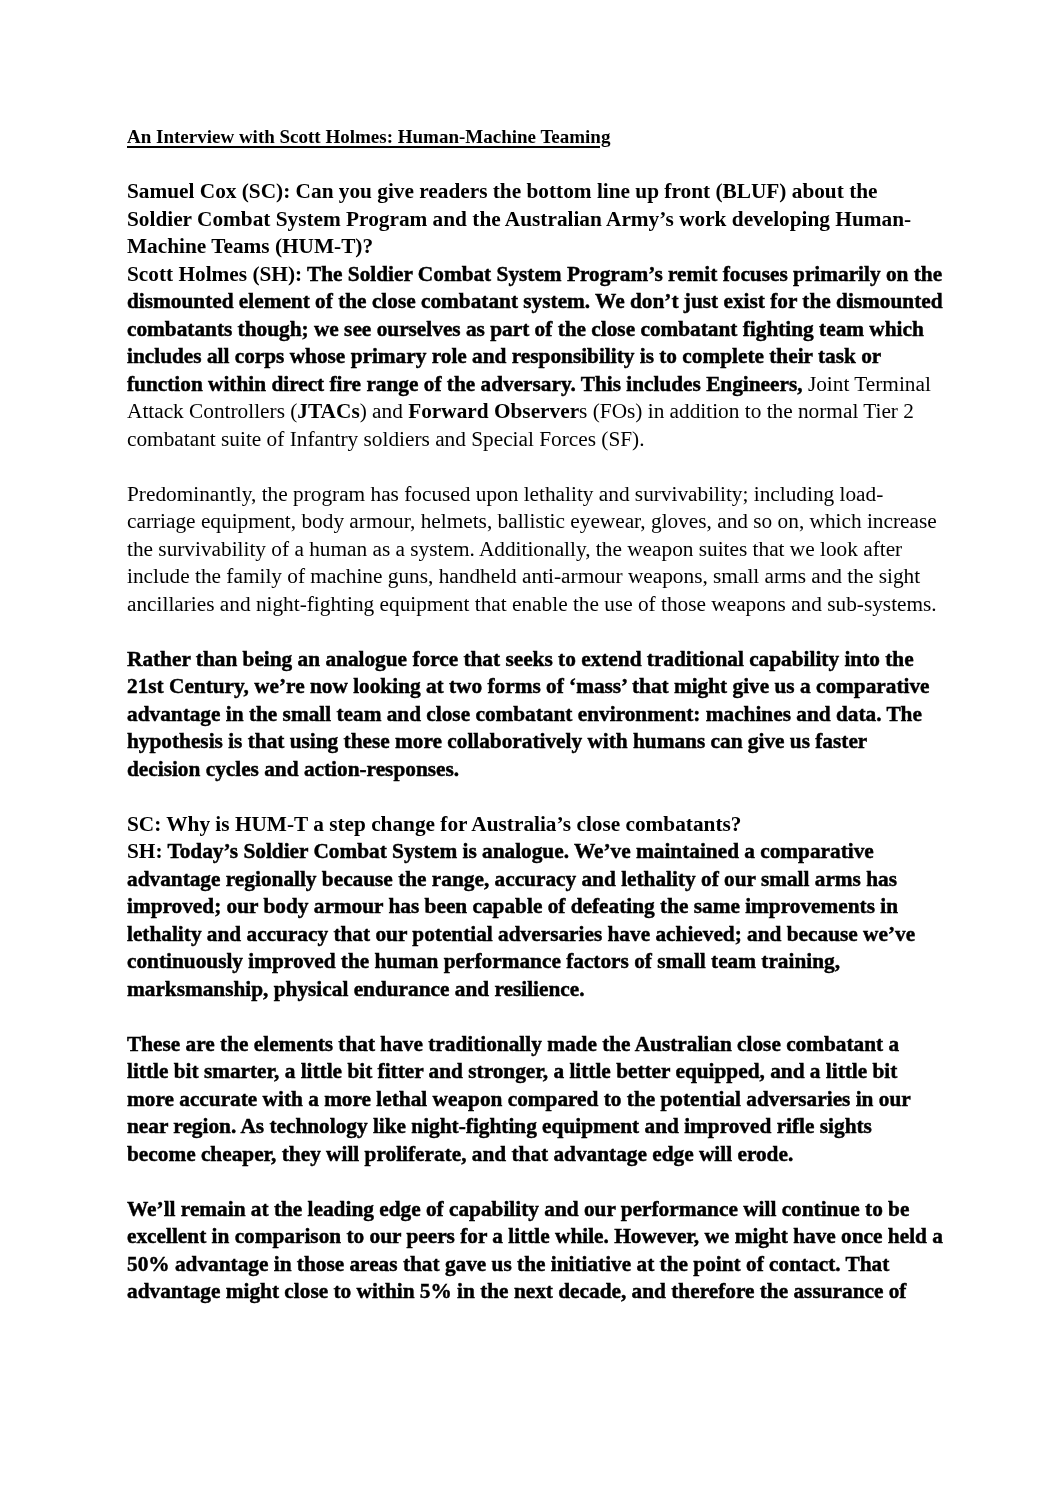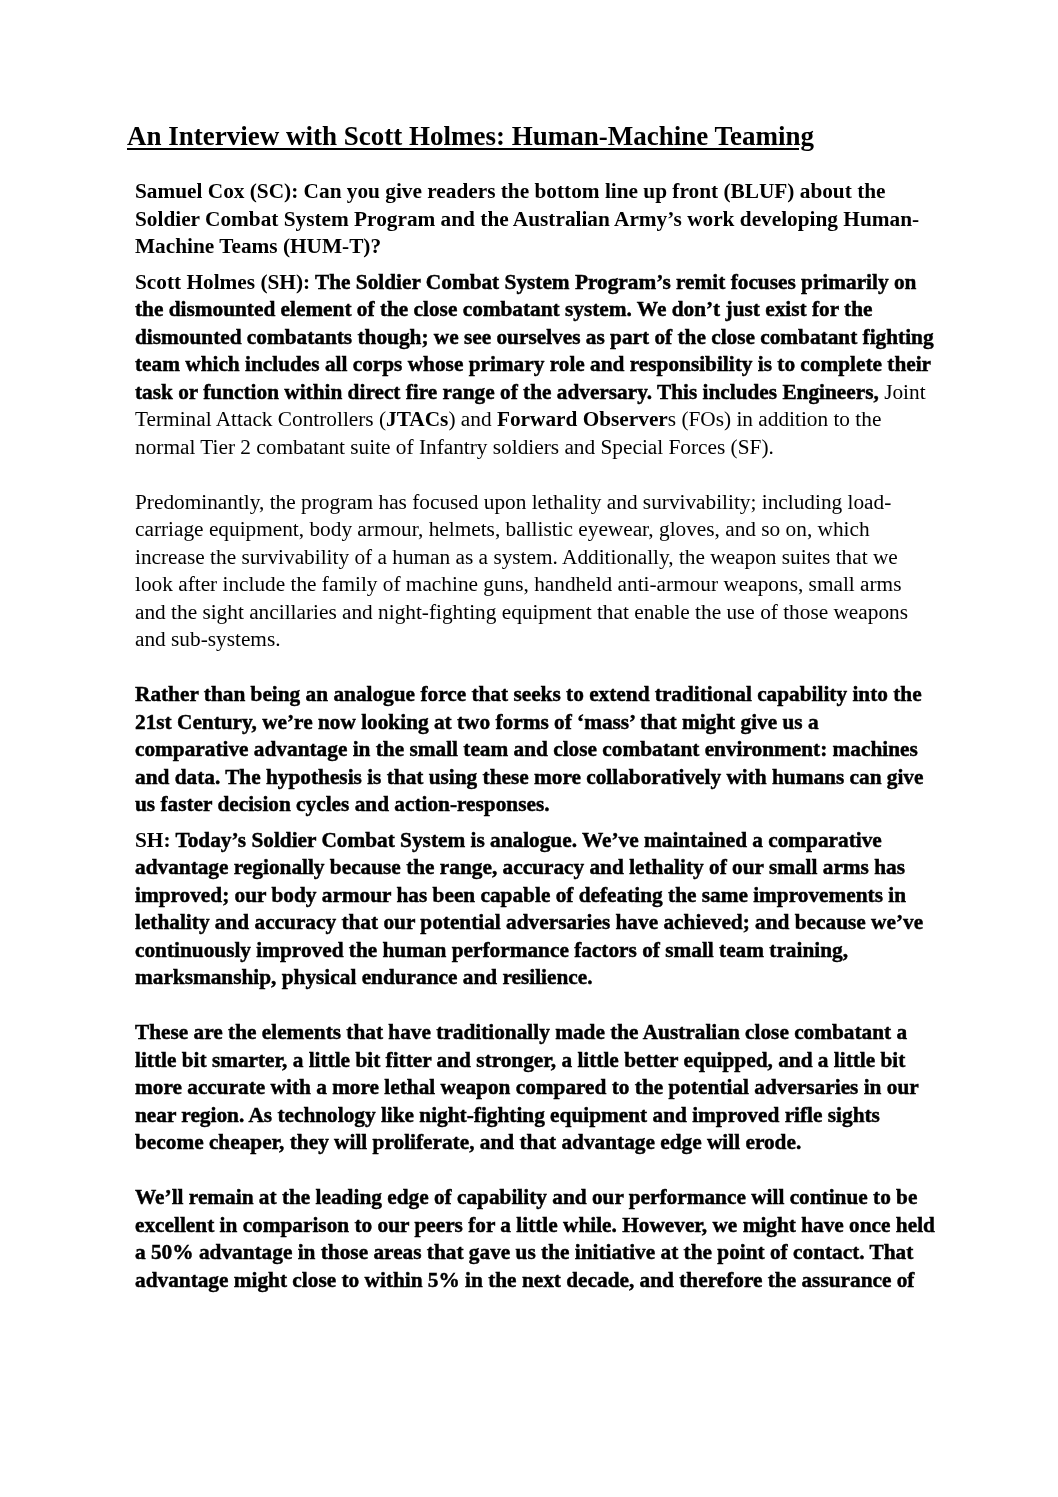--- a/index.html
+++ b/index.html
@@ -25,29 +25,29 @@
     position: absolute;
     left: 127px;
     top: 123px;
     width: 818px;
     font-size: 21.3px;
     line-height: 27.5px;
     text-align: left;
   }
   .title {
     margin: 0 0 27.5px 0;
-    font-size: 27px;
+    font-size: 19px;
     line-height: 27.5px;
     font-weight: 700;
     text-decoration: underline;
     text-decoration-thickness: 2px;
     text-underline-offset: 3px;
   }
   .para {
-    margin: 8px;
+    margin: 0;
     padding: 0;
   }
   .para.gap {
     margin-top: 27.5px;
   }
   .run-bold {
     font-weight: 700;
   }
   
   .run-medium {
@@ -62,18 +62,19 @@
 <body>
 
 <div class="page">
   <div class="content">
     <h1 class="title">An Interview with Scott Holmes: Human-Machine Teaming</h1>
     <div>
         <p class="para gap"><span class="run-bold">Samuel Cox (SC): Can you give readers the bottom line up front (BLUF) about the Soldier Combat System Program and the Australian Army’s work developing Human-Machine Teams (HUM-T)?</span></p>
         <p class="para"><span class="run-bold">Scott Holmes (SH): </span><span class="run-medium">The Soldier Combat System Program’s remit focuses primarily on the dismounted element of the close combatant system. We don’t just exist for the dismounted combatants though; we see ourselves as part of the close combatant fighting team which includes all corps whose primary role and responsibility is to complete their task or function within direct fire range of the adversary. This includes Engineers, </span><span class="run-regular">Joint Terminal Attack Controllers (</span><span class="run-bold">JTACs</span><span class="run-regular">) and </span><span class="run-bold">Forward Observer</span><span class="run-regular">s (FOs) in addition to the normal Tier 2 combatant suite of Infantry soldiers and Special Forces (SF).</span></p>
         <p class="para gap"><span class="run-regular">Predominantly, the program has focused upon lethality and survivability; including load-carriage equipment, body armour, helmets, ballistic eyewear, gloves, and so on, which increase the survivability of a human as a system. Additionally, the weapon suites that we look after include the family of machine guns, handheld anti-armour weapons, small arms and the sight ancillaries and night-fighting equipment that enable the use of those weapons and sub-systems.</span></p>
         <p class="para gap"><span class="run-medium">Rather than being an analogue force that seeks to extend traditional capability into the 21st Century, we’re now looking at two forms of ‘mass’ that might give us a comparative advantage in the small team and close combatant environment: machines and data. The hypothesis is that using these more collaboratively with humans can give us faster decision cycles and action-responses.</span></p>
+        <p class="para gap"><span class="run-bold">SC: Why is HUM-T a step change for Australia’s close combatants?</span></p>
         <p class="para"><span class="run-bold">SH: </span><span class="run-medium">Today’s Soldier Combat System is analogue. We’ve maintained a comparative advantage regionally because the range, accuracy and lethality of our small arms has improved; our body armour has been capable of defeating the same improvements in lethality and accuracy that our potential adversaries have achieved; and because we’ve continuously improved the human performance factors of small team training, marksmanship, physical endurance and resilience.</span></p>
         <p class="para gap"><span class="run-medium">These are the elements that have traditionally made the Australian close combatant a little bit smarter, a little bit fitter and stronger, a little better equipped, and a little bit more accurate with a more lethal weapon compared to the potential adversaries in our near region. As technology like night-fighting equipment and improved rifle sights become cheaper, they will proliferate, and that advantage edge will erode.</span></p>
         <p class="para gap"><span class="run-medium">We’ll remain at the leading edge of capability and our performance will continue to be excellent in comparison to our peers for a little while. However, we might have once held a 50% advantage in those areas that gave us the initiative at the point of contact. That advantage might close to within 5% in the next decade, and therefore the assurance of</span></p>
       </div>
   </div>
 </div>
 
 </body></html>

